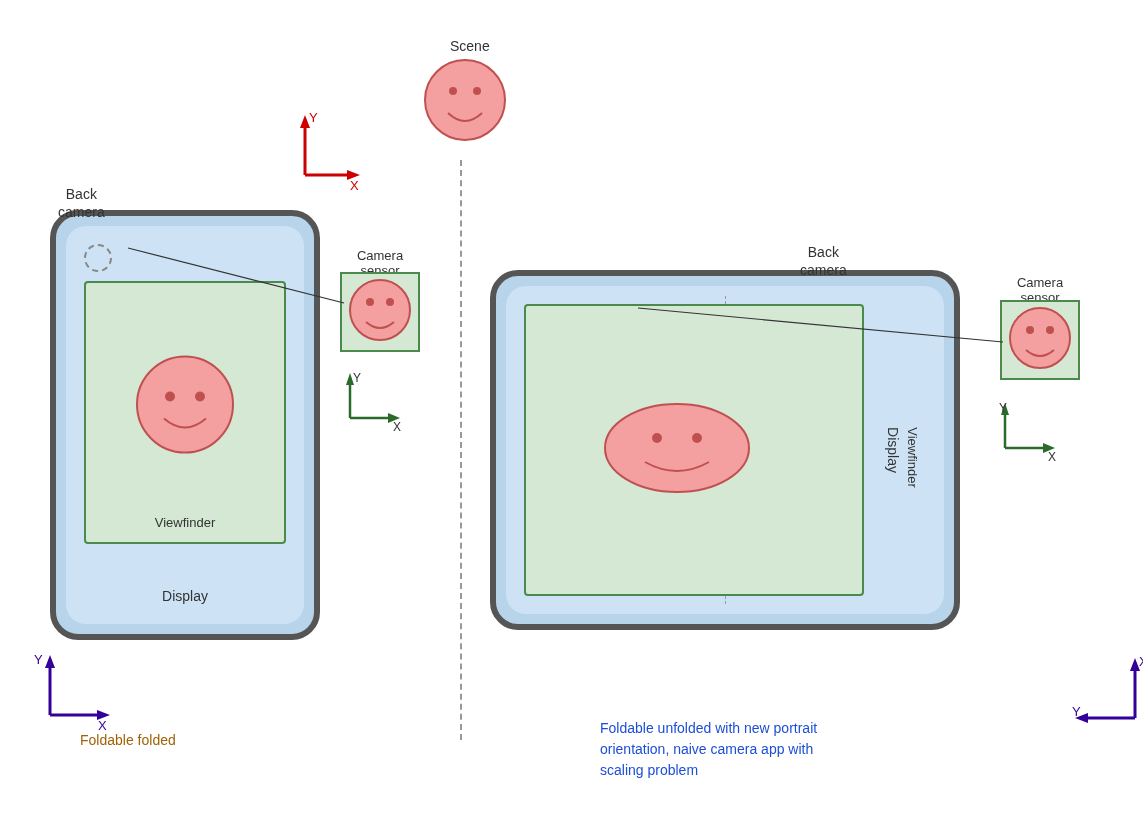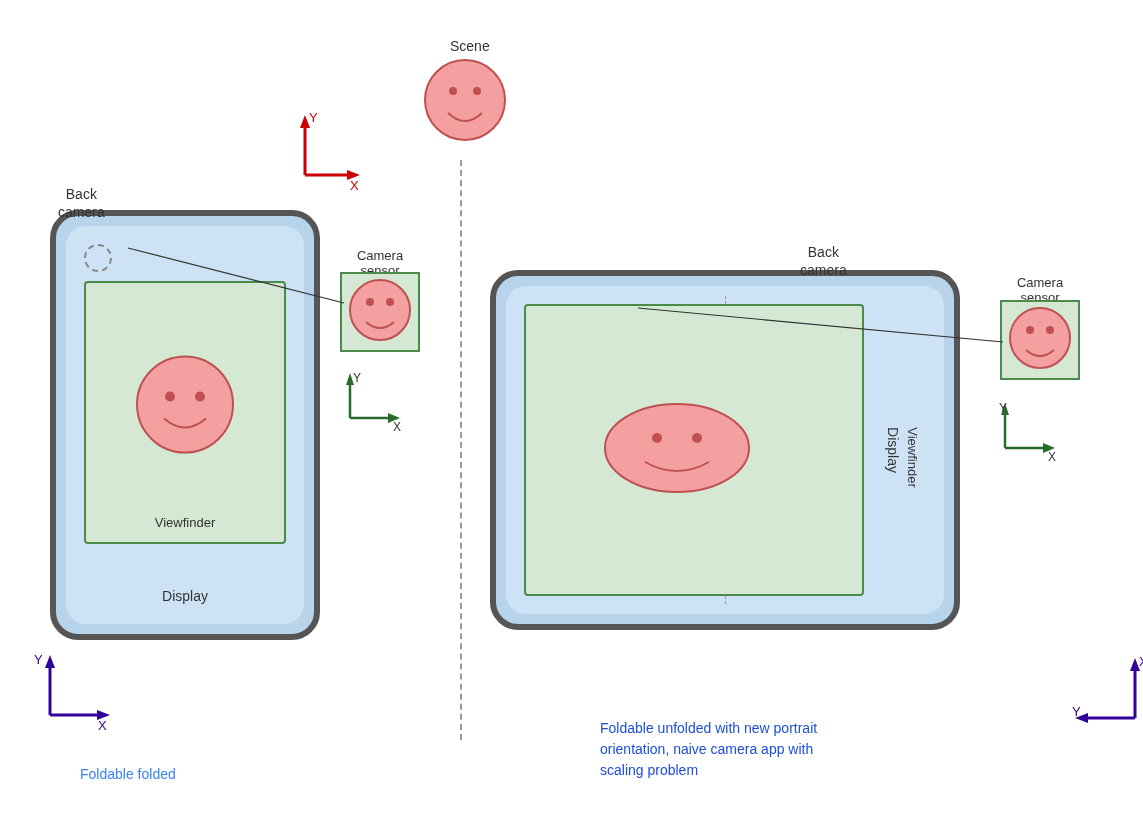--- a/index.html
+++ b/index.html
@@ -164,24 +164,24 @@
     
     .axes-bottom-left {
       position: absolute;
       top: 650px;
       left: 30px;
     }
 
     
     .caption-left {
       position: absolute;
-      top: 766px;
+      top: 732px;
       left: 80px;
       font-size: 14px;
-      color: #3b82f6;
+      color: #a16207;
     }
 
     
     .phone-right {
       position: absolute;
       top: 270px;
       left: 490px;
       width: 470px;
       height: 360px;
       background: #b8d4ea;

